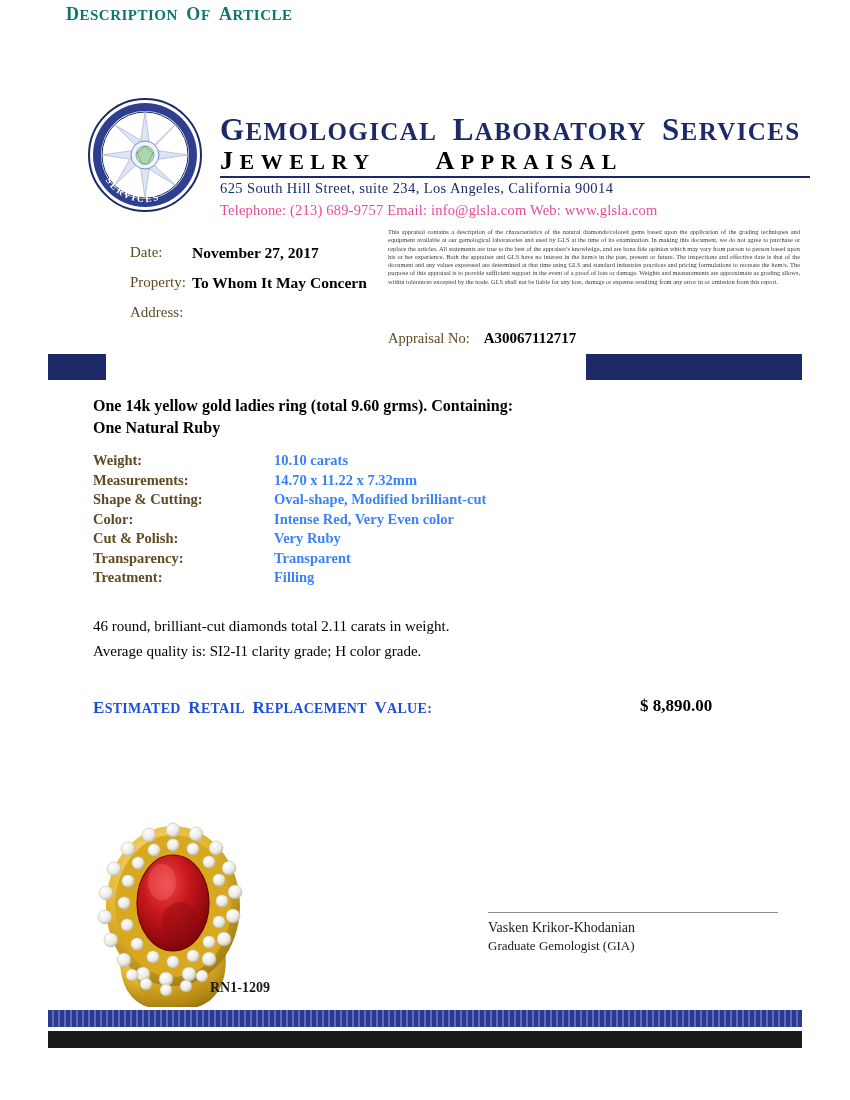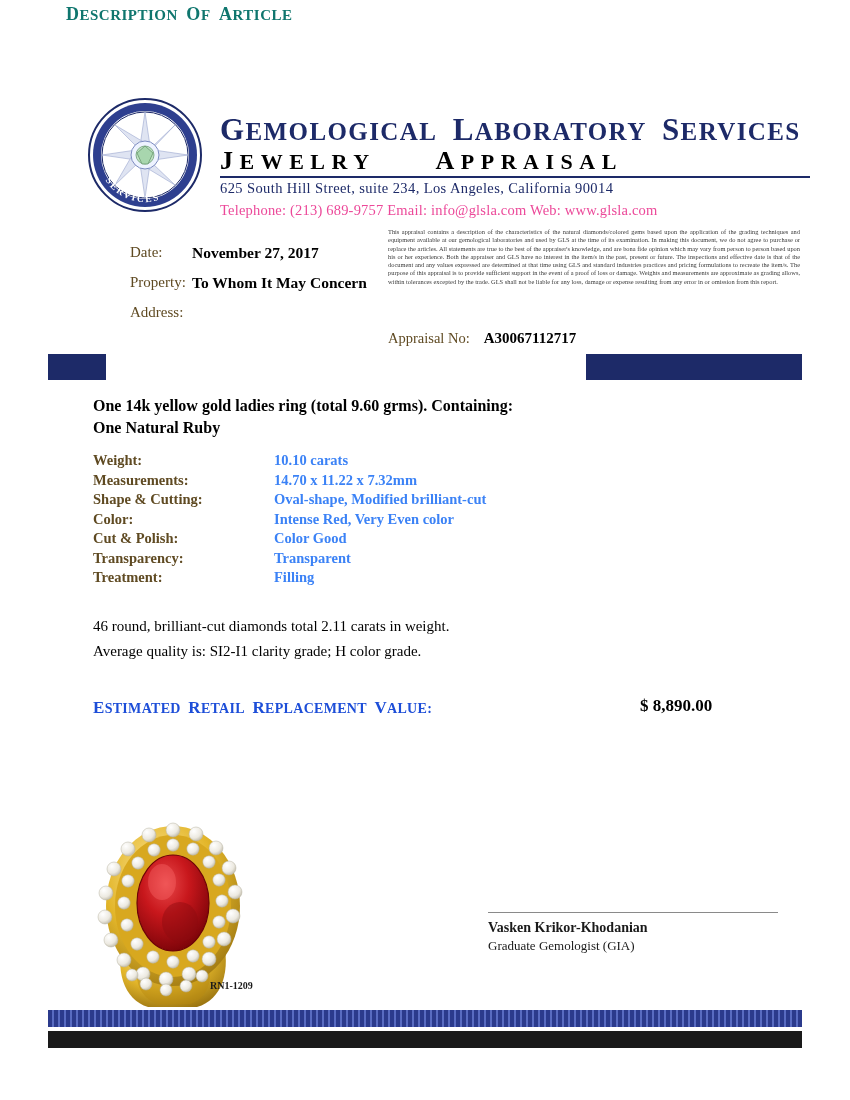--- a/index.html
+++ b/index.html
@@ -237,40 +237,40 @@
     position: absolute;
     left: 62px;
     top: 818px;
     width: 215px;
     height: 190px;
   }
   .ring-code {
     position: absolute;
     left: 210px;
     top: 980px;
-    font-size: 10px;
+    font-size: 14px;
     font-weight: bold;
     color: #1a1a1a;
   }
 
   
   .sig-rule {
     position: absolute;
     left: 488px;
     top: 912px;
     width: 290px;
     height: 1px;
     background: #8a8a8a;
   }
   .sig-name {
     position: absolute;
     left: 488px;
     top: 920px;
     font-size: 14px;
-    font-weight: bold;
+    font-weight: normal;
     color: #1a1a1a;
   }
   .sig-title {
     position: absolute;
     left: 488px;
     top: 938px;
     font-size: 13px;
     color: #1a1a1a;
   }
 
@@ -399,21 +399,21 @@
     <div class="spec-row">
       <span class="spec-label">Shape &amp; Cutting:</span>
       <span class="spec-value">Oval-shape, Modified brilliant-cut</span>
     </div>
     <div class="spec-row">
       <span class="spec-label">Color:</span>
       <span class="spec-value">Intense Red, Very Even color</span>
     </div>
     <div class="spec-row">
       <span class="spec-label">Cut  &amp;  Polish:</span>
-      <span class="spec-value">Color Good</span>
+      <span class="spec-value">Very Ruby</span>
     </div>
     <div class="spec-row">
       <span class="spec-label">Transparency:</span>
       <span class="spec-value">Transparent</span>
     </div>
     <div class="spec-row">
       <span class="spec-label">Treatment:</span>
       <span class="spec-value">Filling</span>
     </div>
   </div>

